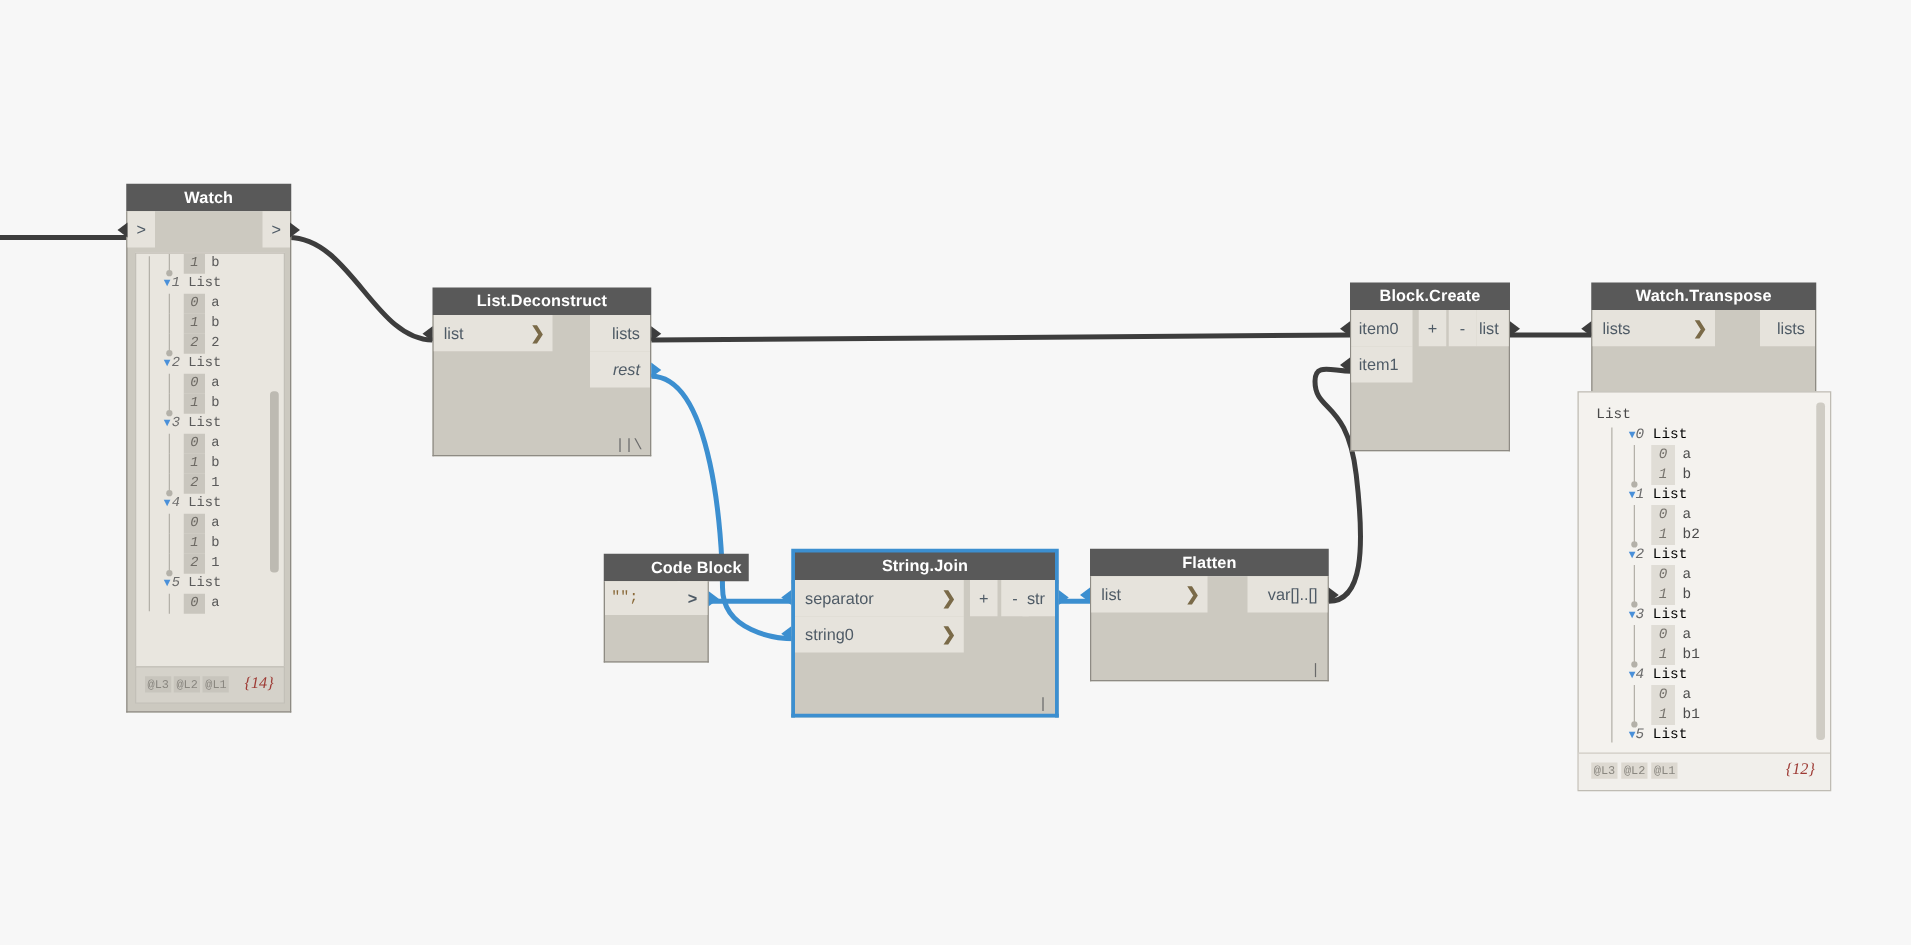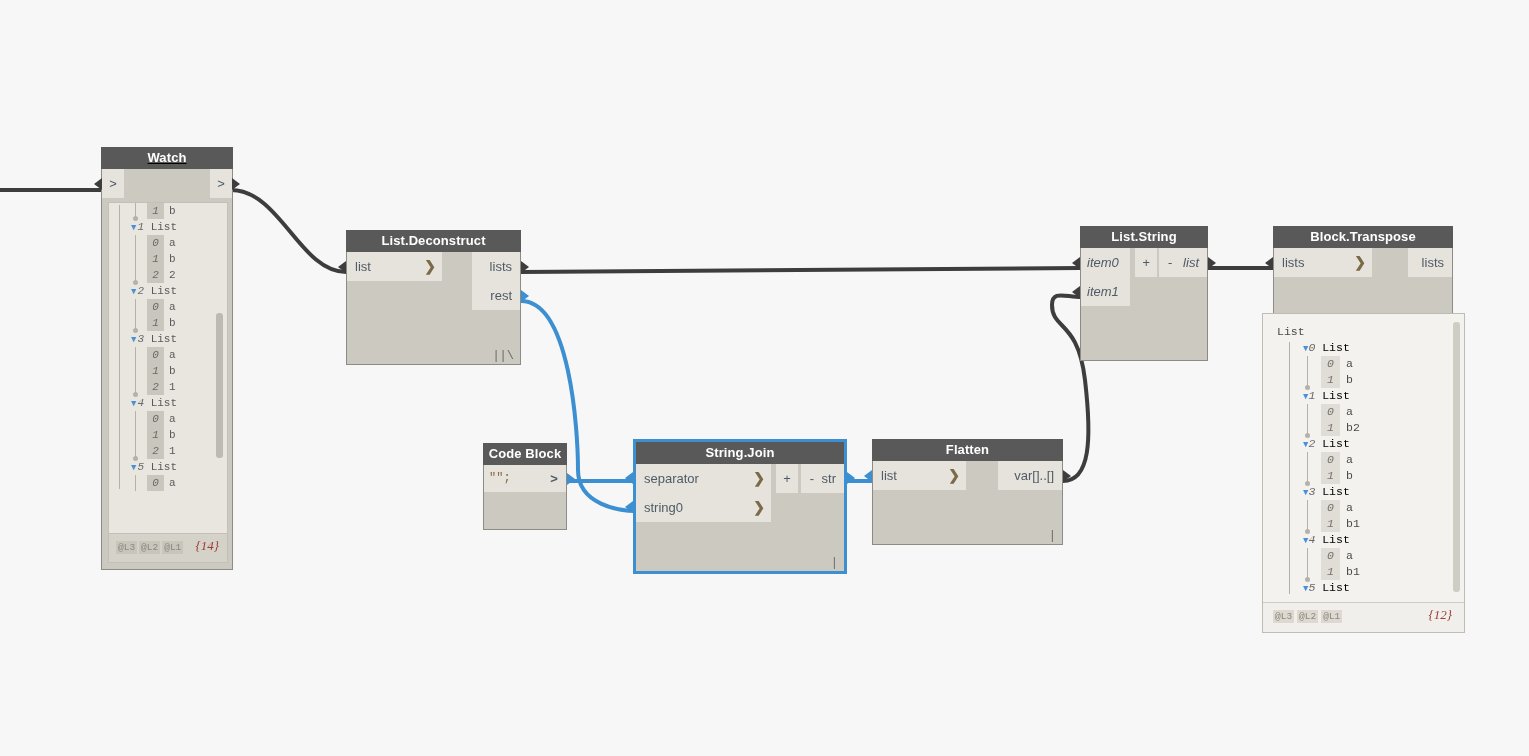--- a/index.html
+++ b/index.html
@@ -57,21 +57,21 @@
     color:#6a6a6a;font-size:12px;font-family:"Liberation Mono",monospace;
   }
   
   .nub{position:absolute;width:0;height:0;}
   .nub.l{border-top:6px solid transparent;border-bottom:6px solid transparent;border-right:8px solid #3d3d3d;}
   .nub.r{border-top:6px solid transparent;border-bottom:6px solid transparent;border-left:8px solid #3d3d3d;}
   .nub.lb{border-top:6px solid transparent;border-bottom:6px solid transparent;border-right:8px solid #3c8fd0;}
   .nub.rb{border-top:6px solid transparent;border-bottom:6px solid transparent;border-left:8px solid #3c8fd0;}
 
   
-  #watch{left:101px;top:147px;width:132px;text-decoration:underline;}
+  #watch{left:101px;top:147px;width:132px;}
   #watch .hdr{width:132px;}
   #watch .body{width:132px;height:401px;background:#ccc9c0;}
   #watch .wport{
     position:absolute;top:0;height:29px;line-height:29px;
     background:#e6e3dc;color:#4f5b66;font-size:13px;
     text-align:center;width:22px;
   }
   .watch-inner{
     position:absolute;left:6px;top:33px;width:118px;height:330px;
     background:#e9e6df;border:1px solid #c3c0b8;overflow:hidden;
@@ -114,21 +114,21 @@
   .pv-count{position:absolute;right:12px;top:4px;}
   .pvtree{position:relative;font-family:"Liberation Mono","DejaVu Sans Mono",monospace;font-size:11.5px;}
   .pvrow{height:16px;line-height:16px;white-space:nowrap;position:relative;}
   .pvrow .tri{color:#4a90d9;font-size:9px;}
   .pvrow .idx{display:inline-block;min-width:19px;text-align:center;background:#e0ddd6;color:#77746e;font-style:italic;margin-right:6px;}
   .pvrow .val{color:#4a4a4a;}
   .pvrow .lbl{color:#6b6b6b;font-style:italic;}
 
   
   #codeblock{left:483px;top:443px;width:84px;}
-  #codeblock .hdr{width:84px;}
+  #codeblock .hdr{width:84px;padding-left:32px;}
   #codeblock .body{width:84px;height:65px;}
   .cbtext{
     position:absolute;left:0;top:0;width:60px;height:27px;
     background:#e6e3dc;color:#8a6a3a;
     font-family:"Liberation Mono",monospace;font-size:12px;
     padding-left:5px;box-sizing:border-box;line-height:27px;
   }
   .cbchev{
     position:absolute;right:0;top:0;width:24px;height:27px;
     background:#e6e3dc;color:#4f5b66;text-align:center;line-height:27px;
@@ -218,21 +218,21 @@
   </div>
 
   <div class="node" style="left:346px;top:230px;width:175px;">
     <div class="hdr">List.Deconstruct</div>
     <div class="body" style="width:175px;height:113px;">
       <div class="port in" style="top:0;width:95px;">
         <span>list</span>
         <span class="chev">❯</span>
       </div>
       <div class="port out" style="top:0;width:48px;">lists</div>
-      <div class="port out" style="top:29px;width:48px;">rest</div>
+      <div class="port out" style="top:29px;width:48px;font-style:italic;">rest</div>
       <div class="caret">||\</div>
       <div class="nub l" style="left:-9px;top:9px;"></div>
       <div class="nub r" style="right:-9px;top:9px;"></div>
       <div class="nub rb" style="right:-9px;top:38px;"></div>
     </div>
   </div>
 
   <div class="node" id="codeblock">
     <div class="hdr">Code Block</div>
     <div class="body">
@@ -271,35 +271,35 @@
         <span class="chev">❯</span>
       </div>
       <div class="port out" style="top:0;width:64px;">var[]..[]</div>
       <div class="caret">|</div>
       <div class="nub lb" style="left:-9px;top:9px;"></div>
       <div class="nub r" style="right:-9px;top:9px;"></div>
     </div>
   </div>
 
   <div class="node" style="left:1080px;top:226px;width:128px;">
-    <div class="hdr">List.String</div>
-    <div class="body" style="width:128px;height:113px;font-style:italic;">
+    <div class="hdr">Block.Create</div>
+    <div class="body" style="width:128px;height:113px;">
       <div class="port in" style="top:0;width:49px;padding-left:6px;">item0</div>
       <div class="port in" style="top:29px;width:49px;padding-left:6px;">item1</div>
       <div class="pmbtn" style="left:54px;top:0;">+</div>
       <div class="pmbtn" style="left:78px;top:0;">-</div>
       <div class="port out" style="top:0;width:26px;">list</div>
       <div class="nub l" style="left:-9px;top:9px;"></div>
       <div class="nub l" style="left:-9px;top:38px;"></div>
       <div class="nub r" style="right:-9px;top:9px;"></div>
     </div>
   </div>
 
   <div class="node" style="left:1273px;top:226px;width:180px;">
-    <div class="hdr">Block.Transpose</div>
+    <div class="hdr">Watch.Transpose</div>
     <div class="body" style="width:180px;height:84px;">
       <div class="port in" style="top:0;width:98px;">
         <span>lists</span>
         <span class="chev">❯</span>
       </div>
       <div class="port out" style="top:0;width:44px;">lists</div>
       <div class="caret">|</div>
       <div class="nub l" style="left:-9px;top:9px;"></div>
     </div>
   </div>

